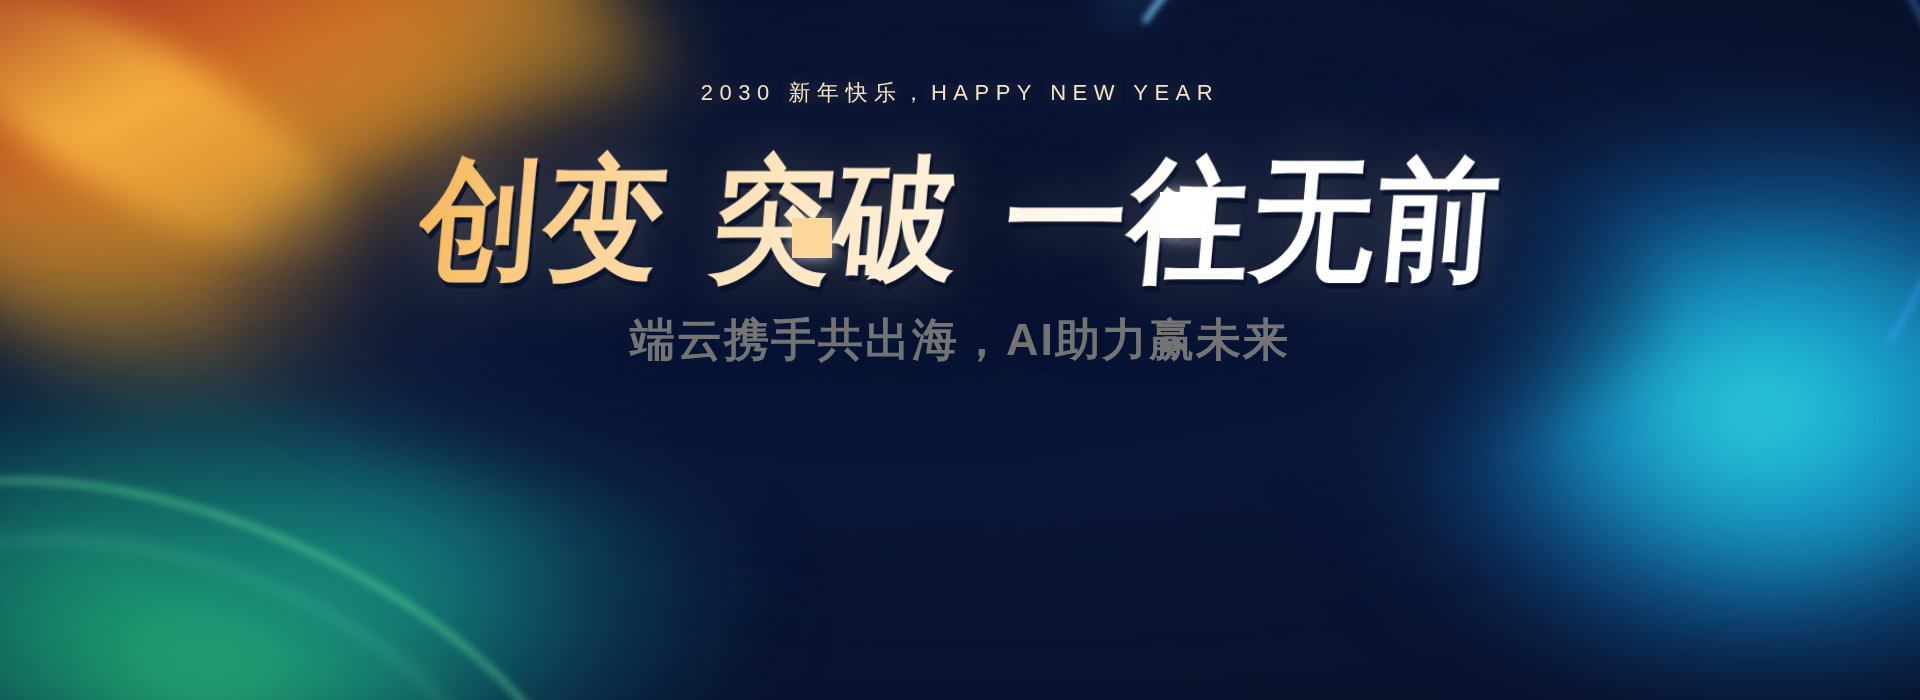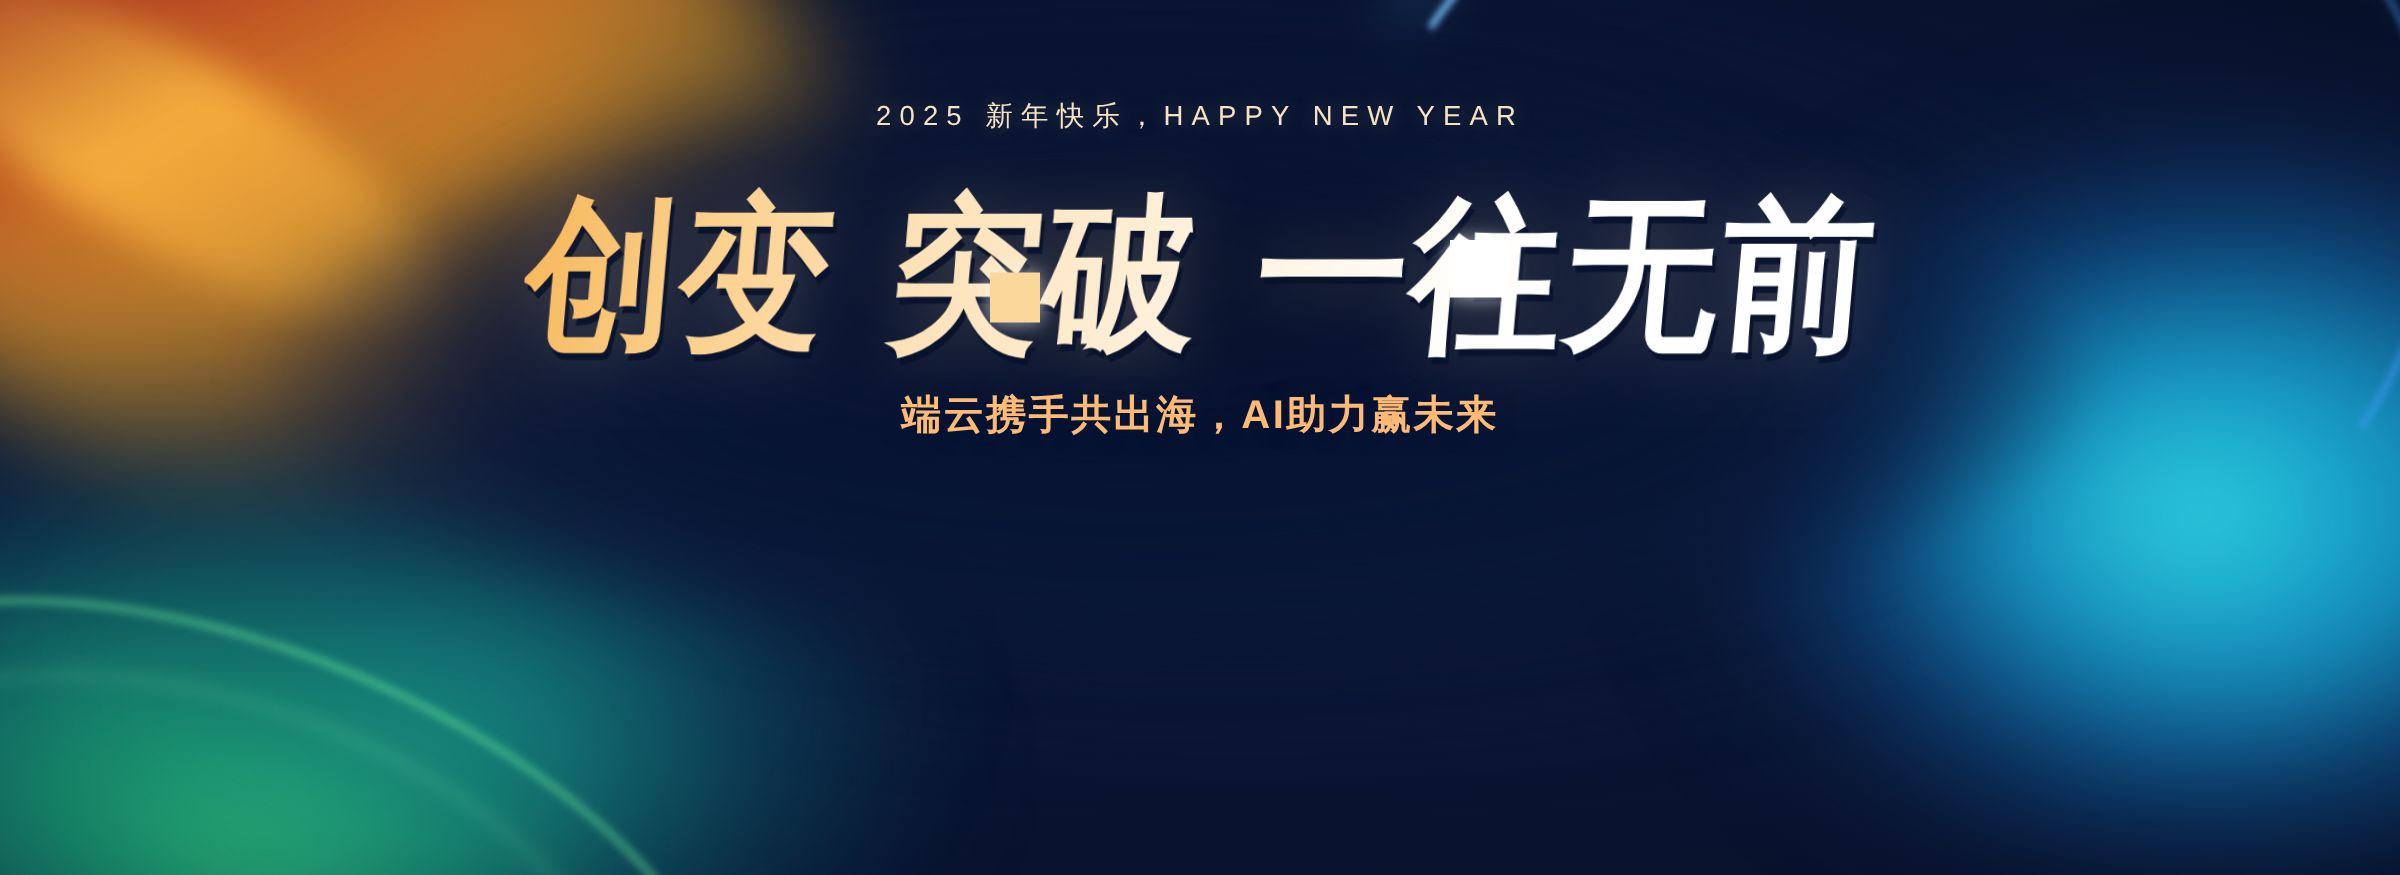--- a/index.html
+++ b/index.html
@@ -206,24 +206,24 @@
   }
   .sparkle::before{
     content:"";position:absolute;inset:0;background:inherit;
     clip-path:polygon(50% 0%,61% 39%,100% 50%,61% 61%,50% 100%,39% 61%,0% 50%,39% 39%);
   }
   .sp1{left:372px;top:62px;width:40px;height:40px;background:#fbd79b;}
   .sp2{left:740px;top:36px;width:46px;height:46px;background:#ffffff;}
 
   .subtitle{
     margin-top:26px;
-    font-size:32px;
+    font-size:45px;
     font-weight:700;
     letter-spacing:2px;
-    color:#fdba74;
+    color:#737373;
     white-space:nowrap;
     text-shadow:0 2px 16px rgba(0,20,60,0.55);
   }
 </style>
 </head>
 <body>
 
 <div class="banner">
 
   <div class="bg-base"></div>
@@ -239,21 +239,21 @@
   <div class="beam-green2"></div>
   <div class="wash-teal"></div>
   <div class="arc-green"></div>
   <div class="arc-green2"></div>
   <div class="lens"></div>
   <div class="lens2"></div>
   <div class="vignette"></div>
 
   <div class="content">
 
-    <div class="eyebrow">2025 新年快乐，HAPPY NEW YEAR</div>
+    <div class="eyebrow">2030 新年快乐，HAPPY NEW YEAR</div>
 
     <div class="headline-wrap">
       <div class="headline">创变 突破 一往无前</div>
       <span class="sparkle sp1"></span>
       <span class="sparkle sp2"></span>
     </div>
 
     <div class="subtitle">端云携手共出海，AI助力赢未来</div>
 
   </div>

